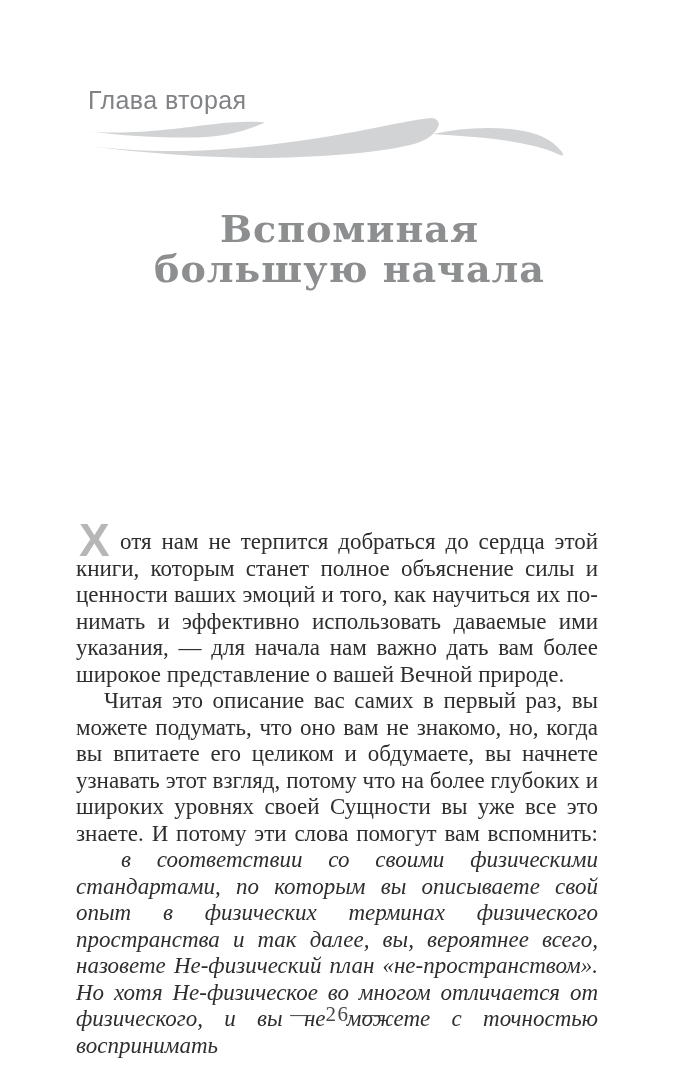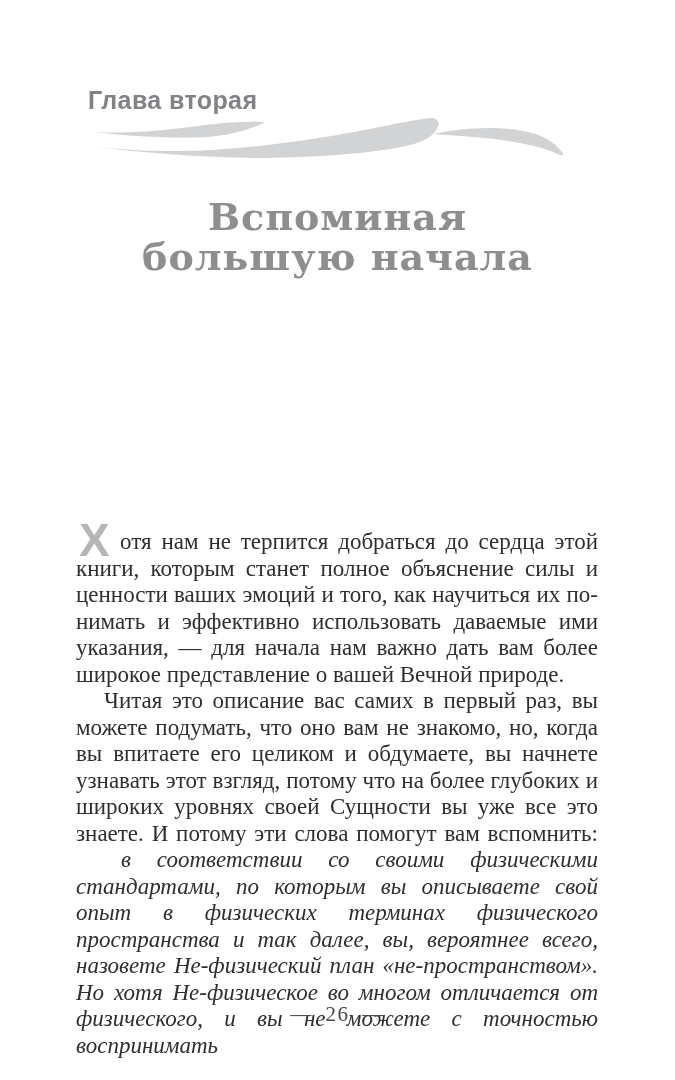--- a/index.html
+++ b/index.html
@@ -13,39 +13,39 @@
     height: 1080px;
     background: var(--background-color, #ffffff);
     font-family: "Liberation Serif", serif;
     overflow: hidden;
   }
   .chapter-label {
     position: absolute;
     left: 88px;
     top: 86px;
     font-family: "Liberation Sans", sans-serif;
-    font-weight: bold;
+    font-weight: normal;
     font-size: 25px;
     letter-spacing: 0.4px;
     color: var(--chapter-label-color, #818285);
     white-space: nowrap;
   }
   .wave-ornament {
     position: absolute;
     left: 84px;
     top: 114px;
     width: 490px;
     height: 50px;
   }
   .page-title {
     position: absolute;
     left: 75px;
     top: 197px;
     width: 525px;
-    margin: 0;
+    margin: 12px;
     text-align: center;
     font-family: "DejaVu Serif", serif;
     font-weight: bold;
     font-size: 38px;
     line-height: 40px;
     letter-spacing: 1px;
     color: var(--title-color, #8d8e90);
   }
   .body-text {
     position: absolute;

